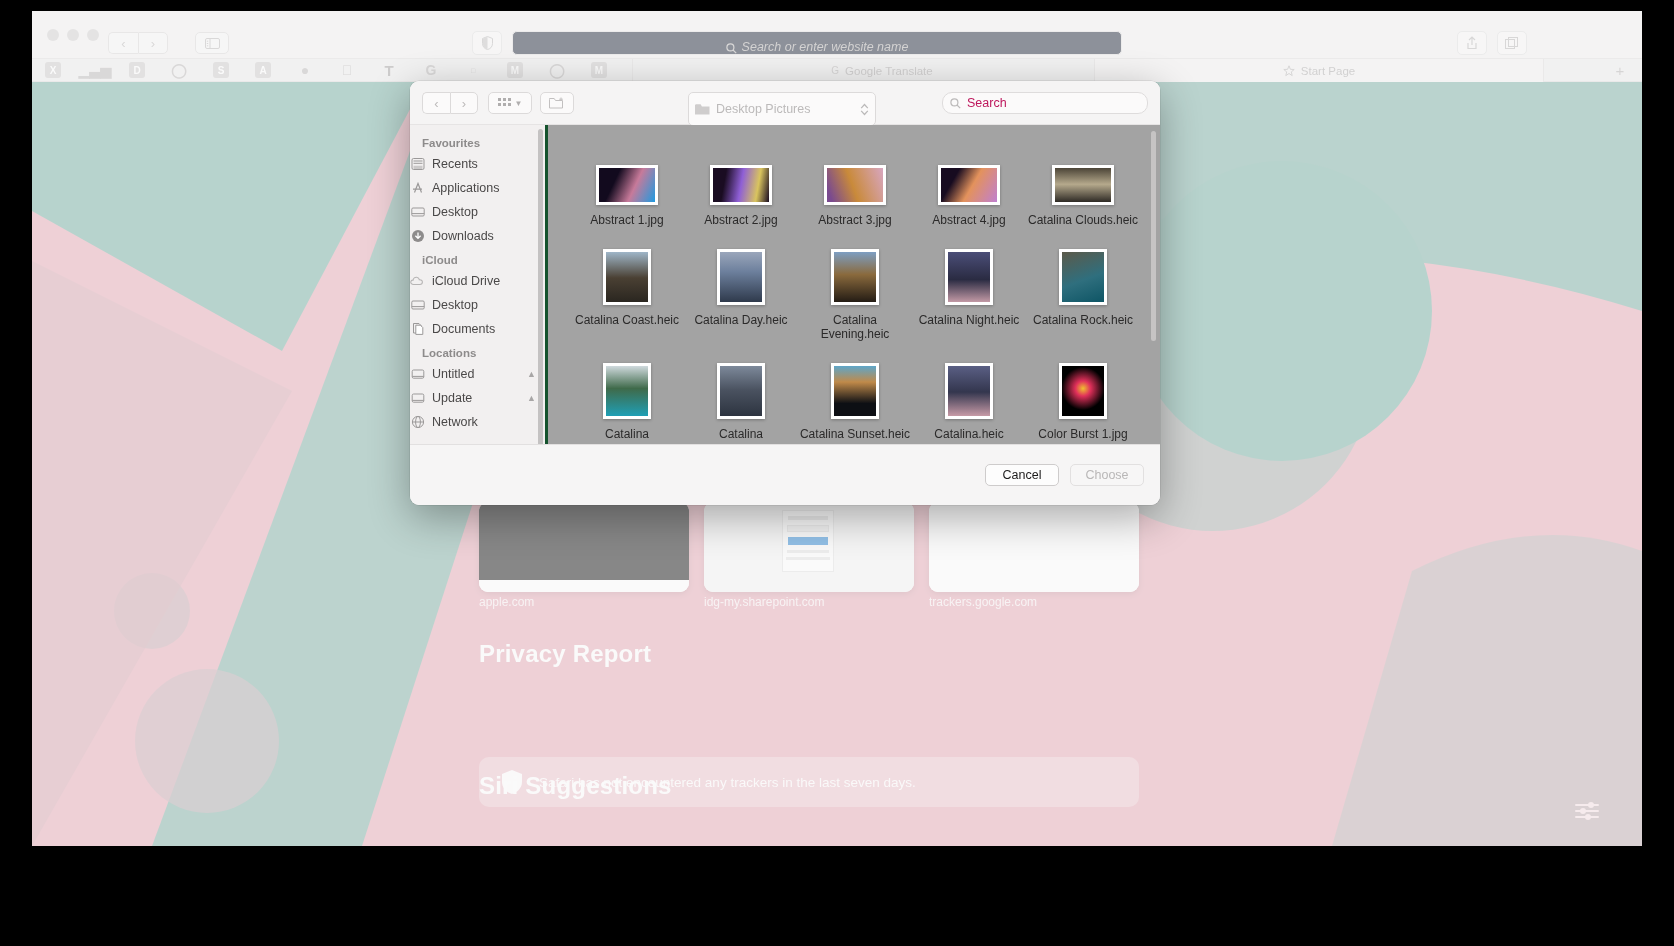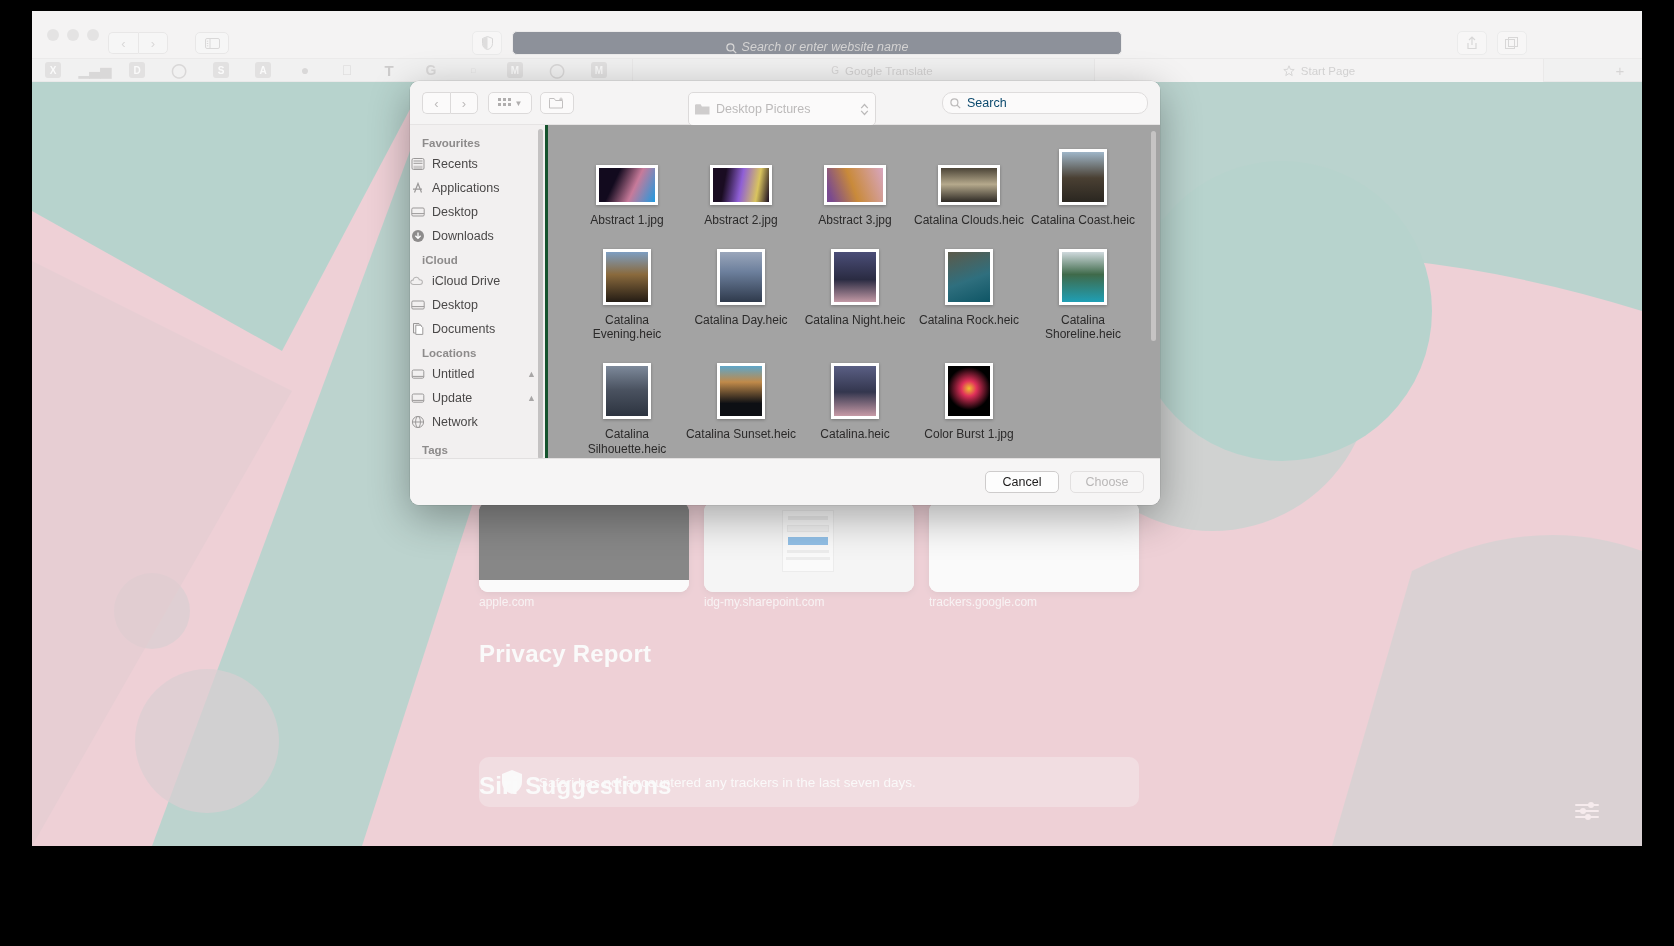--- a/index.html
+++ b/index.html
@@ -134,21 +134,21 @@
   #dlg-path {
     position: absolute; left: 278px; top: 11px; width: 188px; height: 22px;
     background: #fbfafa; border: 1px solid #dcdada; border-radius: 5px;
     display: flex; align-items: center; padding: 16px 6px; gap: 6px;
     font-size: 12.5px; color: #bcbaba;
   }
   #dlg-search {
     position: absolute; left: 532px; top: 11px; width: 206px; height: 22px;
     background: #fbfafa; border: 1px solid #dedcdc; border-radius: 10px;
     display: flex; align-items: center; padding: 0 7px; gap: 6px;
-    font-size: 12.5px; color: #0c4a6e;
+    font-size: 12.5px; color: #be185d;
   }
 
   #dlg-body { flex: 1; display: flex; min-height: 0; }
 
   #dlg-sidebar {
     width: 138px; background: #f2f0f0; flex: none;
     position: relative; overflow: hidden; padding-top: 6px;
     border-right: 3px solid #14532d;
   }
   .sb-head { font-size: 11.5px; color: #8d8b8b; font-weight: bold; padding: 6px 0 3px 12px; }
@@ -174,21 +174,21 @@
   }
   .thumb { background: #fff; padding: 3px; box-shadow: 0 1px 3px rgba(0,0,0,.28); }
   .thumb.land { width: 62px; height: 40px; }
   .thumb.port { width: 48px; height: 56px; }
   .thumb > div { width: 100%; height: 100%; }
   .file-name { font-size: 12px; color: #2b2a2a; text-align: center; margin-top: 8px; line-height: 1.22; }
   #main-scroll { position: absolute; right: 4px; top: 6px; width: 5px; height: 210px;
     background: #c6c4c4; border-radius: 3px; }
 
   #dlg-footer {
-    height: 47px; background: #f6f5f5; border-top: 1px solid #e2e0e0;
+    height: 61px; background: #f6f5f5; border-top: 1px solid #e2e0e0;
     display: flex; align-items: center; justify-content: flex-end;
     gap: 11px; padding-right: 16px; flex: none;
   }
   .dlg-btn {
     min-width: 74px; height: 22px; border-radius: 5px; font-size: 12.5px;
     display: flex; align-items: center; justify-content: center; padding: 0 14px;
   }
   #btn-cancel { background: #fdfdfd; border: 1px solid #cecccc; color: #1c1b1b; }
   #btn-choose { background: #f7f6f6; border: 1px solid #e2e0e0; color: #b9b7b7; }
 
@@ -538,20 +538,28 @@
 
           <div class="file-cell">
             <div class="thumb-wrap">
                 <div class="thumb land">
               <div style="background:linear-gradient(70deg,#7a4a8f 8%,#c98a3a 46%,#d8a6c0 100%);"></div>
                 </div>
               </div>
             <div class="file-name">Abstract 3.jpg</div>
           </div>
 
+          <div class="file-cell">
+            <div class="thumb-wrap">
+                <div class="thumb land">
+              <div style="background:linear-gradient(120deg,#170b20 25%,#e3925c 55%,#c07fd0 100%);"></div>
+                </div>
+              </div>
+            <div class="file-name">Abstract 4.jpg</div>
+          </div>
 
           <div class="file-cell">
             <div class="thumb-wrap">
                 <div class="thumb land">
               <div style="background:linear-gradient(180deg,#4b4437 0%,#b5a98c 48%,#2e2a25 100%);"></div>
                 </div>
               </div>
             <div class="file-name">Catalina Clouds.heic</div>
           </div>
 
@@ -560,33 +568,33 @@
                 <div class="thumb port">
               <div style="background:linear-gradient(180deg,#9fb6c8 0%,#4a4033 52%,#2a2620 100%);"></div>
                 </div>
               </div>
             <div class="file-name">Catalina Coast.heic</div>
           </div>
 
           <div class="file-cell">
             <div class="thumb-wrap">
                 <div class="thumb port">
+              <div style="background:linear-gradient(180deg,#9aa6bb 0%,#6c7f9c 40%,#2f3a4c 100%);"></div>
+                </div>
+              </div>
+            <div class="file-name">Catalina Day.heic</div>
+          </div>
+
+          <div class="file-cell">
+            <div class="thumb-wrap">
+                <div class="thumb port">
               <div style="background:linear-gradient(180deg,#7d9ec2 0%,#8a6a3d 45%,#241c14 100%);"></div>
                 </div>
               </div>
             <div class="file-name">Catalina Evening.heic</div>
-          </div>
-
-          <div class="file-cell">
-            <div class="thumb-wrap">
-                <div class="thumb port">
-              <div style="background:linear-gradient(180deg,#9aa6bb 0%,#6c7f9c 40%,#2f3a4c 100%);"></div>
-                </div>
-              </div>
-            <div class="file-name">Catalina Day.heic</div>
           </div>
 
           <div class="file-cell">
             <div class="thumb-wrap">
                 <div class="thumb port">
               <div style="background:linear-gradient(180deg,#4b4e78 0%,#2a2b42 55%,#c299a5 100%);"></div>
                 </div>
               </div>
             <div class="file-name">Catalina Night.heic</div>
           </div>

